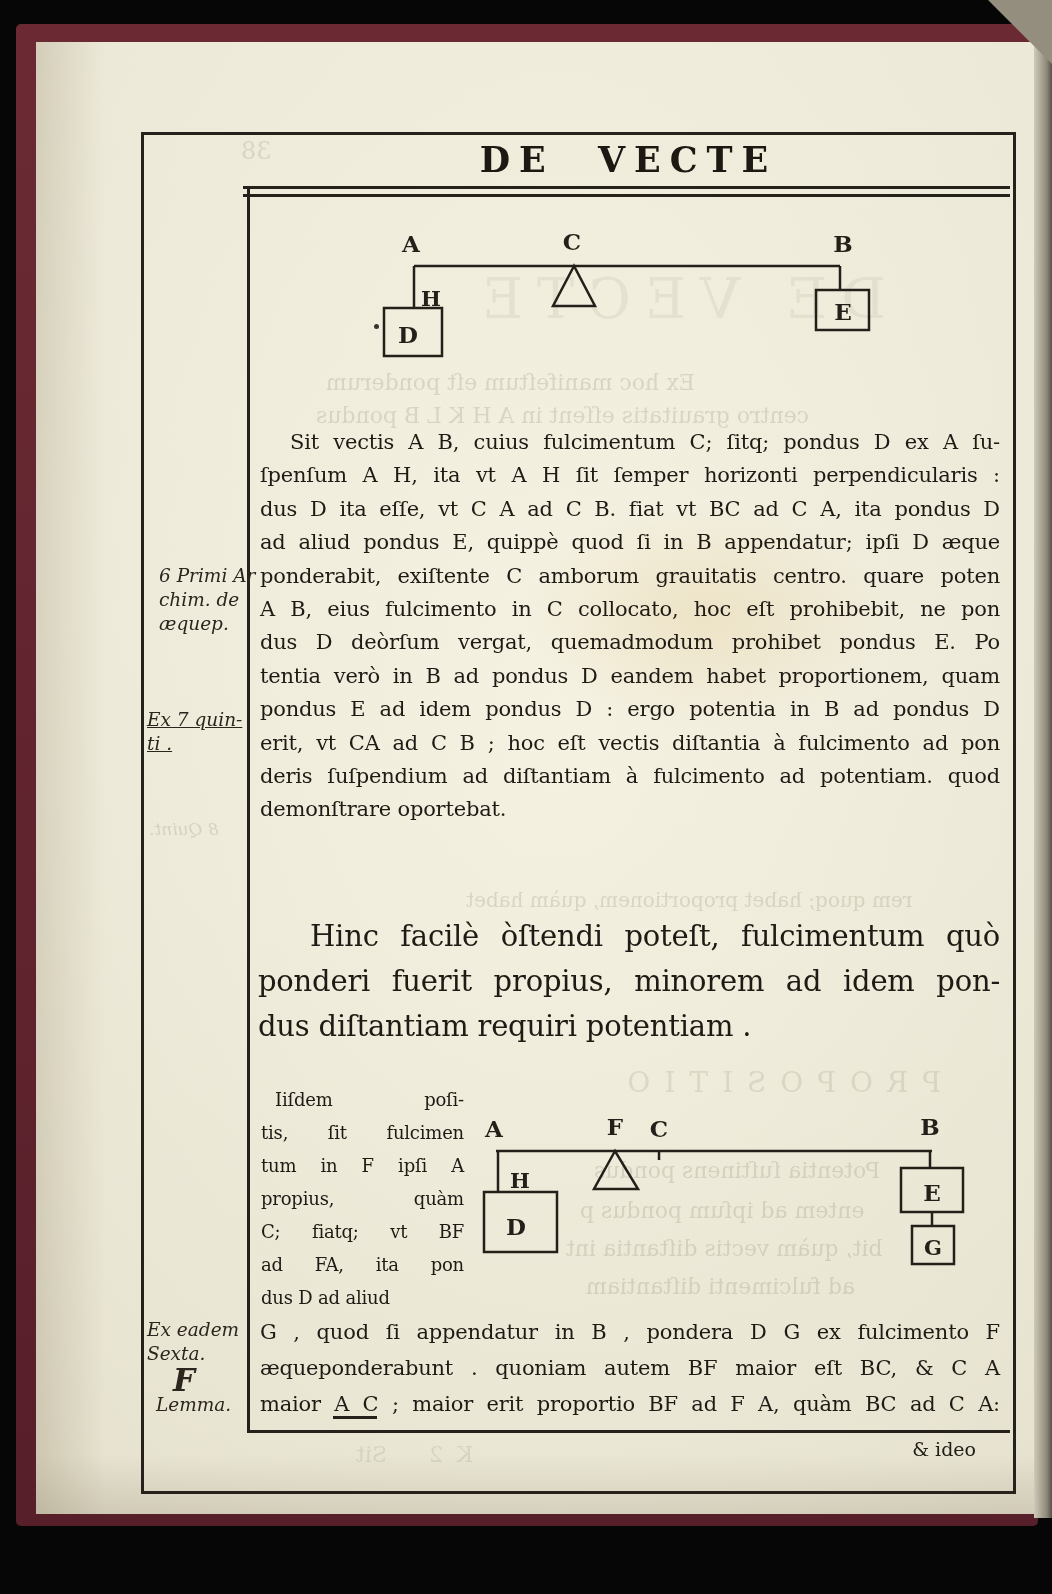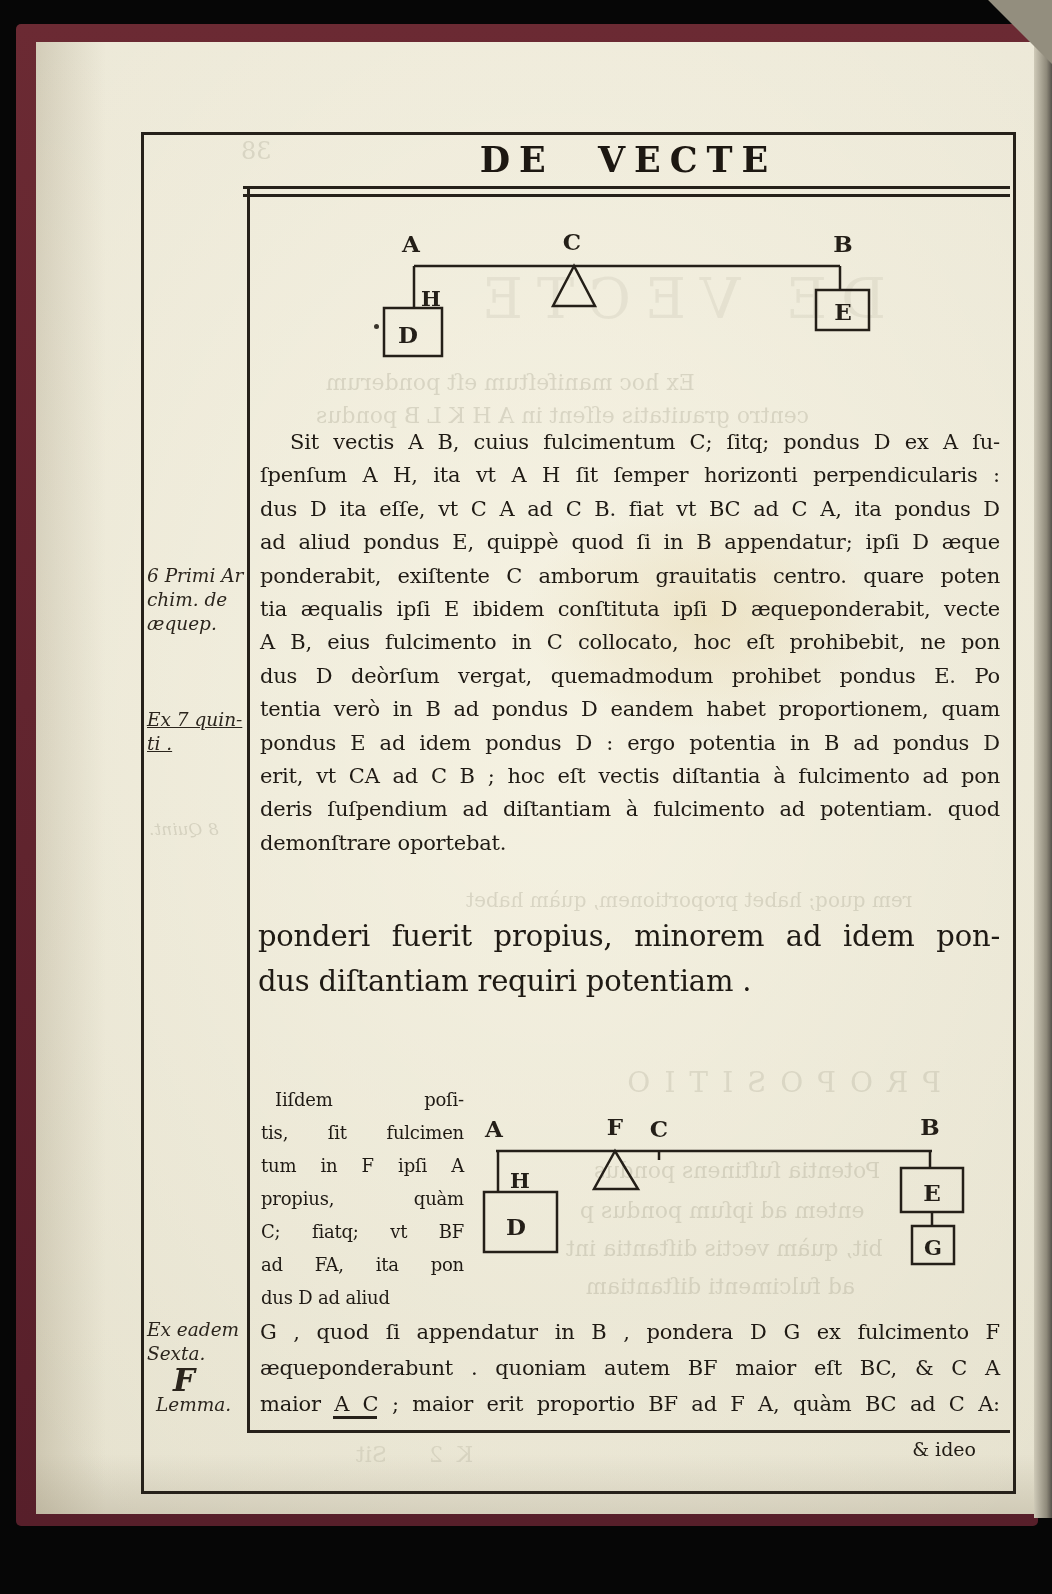--- a/index.html
+++ b/index.html
@@ -39,21 +39,21 @@
   #proposition{left:222px;top:872px;width:742px;font-size:29px;line-height:45px;}
   #proposition .ind{text-indent:52px;}
   #narrow-col{left:225px;top:1041px;width:203px;font-size:18px;line-height:33px;}
   #narrow-col .ind{text-indent:14px;}
   #bottom-text{left:224px;top:1272px;width:740px;font-size:21px;line-height:36px;}
   .catchword{position:absolute;left:700px;top:1396px;width:240px;text-align:right;font-size:19px;}
   .underline-mark{position:absolute;left:297px;top:1374px;width:44px;height:2.5px;background:#26211a;}
   
   .margin-note{position:absolute;left:111px;width:97px;font-style:italic;font-size:18.5px;
                line-height:24px;color:#2b251d;}
-  #margin-note-1{top:522px;}
+  #margin-note-1{top:522px;margin-left:12px;}
   #margin-note-2{top:666px;text-decoration:underline;}
   #margin-note-3{top:1276px;}
   .margin-initial{position:absolute;left:137px;top:1320px;font-style:italic;font-weight:bold;
                   font-size:31px;color:#2b251d;}
   .margin-caption{position:absolute;left:120px;top:1352px;font-style:italic;font-size:18.5px;color:#2b251d;}
   
   svg{position:absolute;overflow:visible;}
   #diagram-1{left:330px;top:188px;}
   #diagram-2{left:438px;top:1062px;}
   svg text{font-family:"DejaVu Serif",serif;font-weight:bold;font-size:23px;fill:#241f18;}
@@ -117,31 +117,31 @@
       <rect x="450" y="60" width="53" height="40"></rect>
       <text x="477" y="90" text-anchor="middle">E</text>
     </svg>
 
     <div id="main-text" class="block">
       <div class="tl just ind">Sit vectis A B, cuius fulcimentum C; ſitq; pondus D ex A ſu-</div>
       <div class="tl just">ſpenſum A H, ita vt A H ſit ſemper horizonti perpendicularis :</div>
       <div class="tl just">dus D ita eſſe, vt C A ad C B. fiat vt BC ad C A, ita pondus D</div>
       <div class="tl just">ad aliud pondus E, quippè quod ſi in B appendatur; ipſi D æque</div>
       <div class="tl just">ponderabit, exiſtente C amborum grauitatis centro.  quare poten</div>
-      <div class="tl just">tia æqualis ipſi E ibidem conſtituta ipſi D æqueponderabit, vecte</div>
       <div class="tl just">A B, eius fulcimento in C collocato,  hoc eſt prohibebit, ne pon</div>
       <div class="tl just">dus D deòrſum vergat, quemadmodum prohibet pondus E. Po</div>
       <div class="tl just">tentia verò in B ad pondus D eandem habet proportionem, quam</div>
       <div class="tl just">pondus E ad idem pondus D : ergo potentia in B ad pondus D</div>
       <div class="tl just">erit, vt CA ad C B ; hoc eſt vectis diſtantia à fulcimento ad pon</div>
       <div class="tl just">deris ſuſpendium ad diſtantiam à fulcimento ad potentiam. quod</div>
       <div class="tl">demonſtrare oportebat.</div>
     </div>
 
     <div id="proposition" class="block">
+      <div class="tl just ind">Hinc facilè òſtendi poteſt, fulcimentum quò</div>
       <div class="tl just">ponderi fuerit propius, minorem ad idem pon-</div>
       <div class="tl">dus diſtantiam requiri potentiam .</div>
     </div>
 
     <div id="narrow-col" class="block">
       <div class="tl just ind">Iiſdem poſi-</div>
       <div class="tl just">tis, ſit fulcimen</div>
       <div class="tl just">tum in F ipſi A</div>
       <div class="tl just">propius, quàm</div>
       <div class="tl just">C;  fiatq; vt BF</div>

